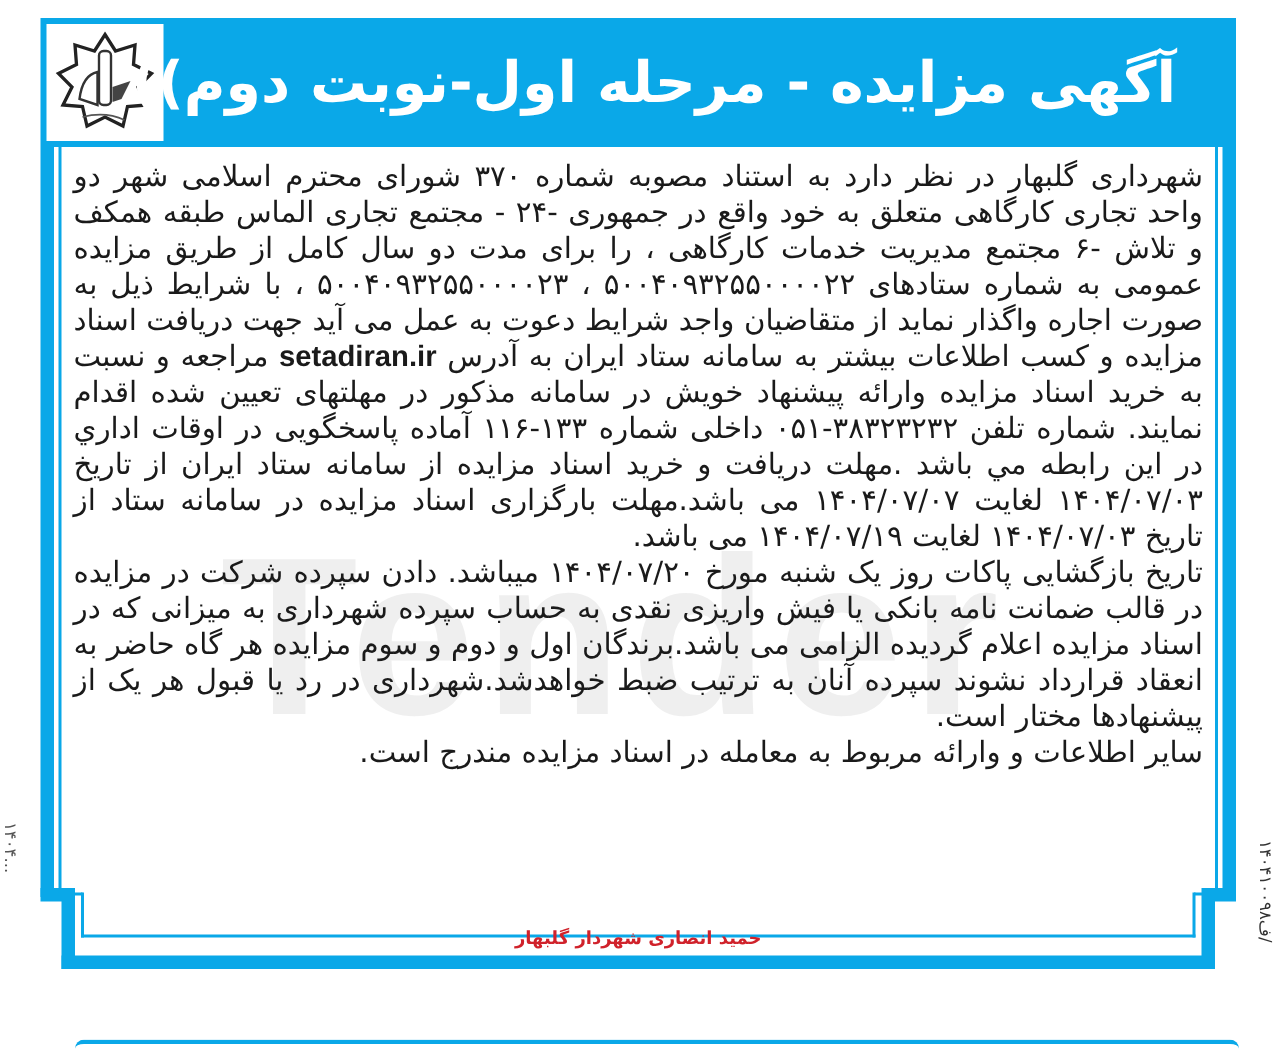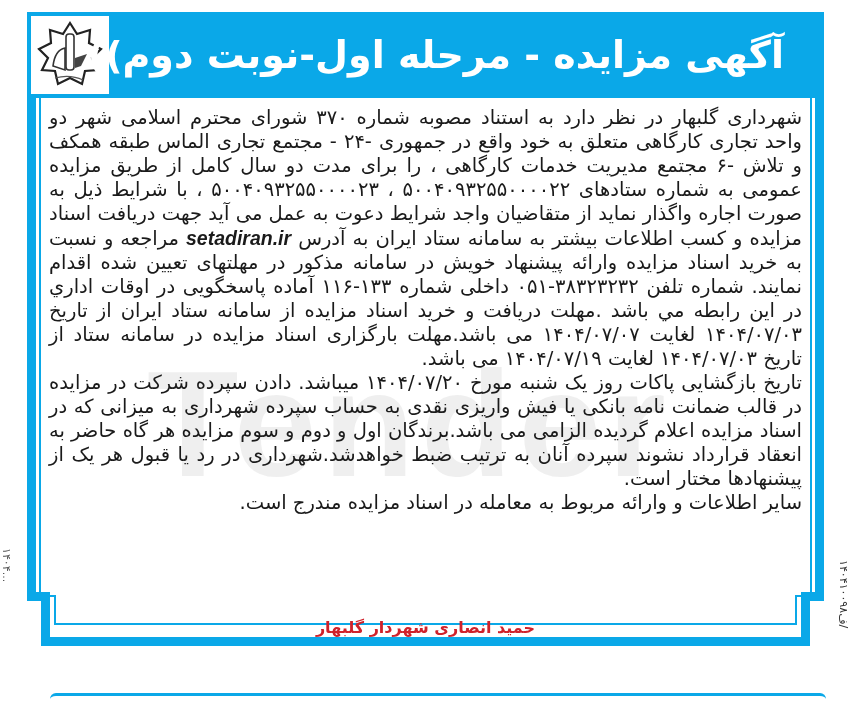--- a/index.html
+++ b/index.html
@@ -26,22 +26,22 @@
     .frame-inner .l { position: absolute; left: 0; top: 0; width: 2px; height: 498px; background: #0aa8e8; }
     .frame-inner .r { position: absolute; right: 0; top: 0; width: 2px; height: 498px; background: #0aa8e8; }
     .frame-inner .sl { position: absolute; left: 0; top: 497px; width: 16px; height: 2px; background: #0aa8e8; }
     .frame-inner .sl2 { position: absolute; left: 15px; top: 497px; width: 2px; height: 30px; background: #0aa8e8; }
     .frame-inner .sr { position: absolute; right: 0; top: 497px; width: 16px; height: 2px; background: #0aa8e8; }
     .frame-inner .sr2 { position: absolute; right: 15px; top: 497px; width: 2px; height: 30px; background: #0aa8e8; }
     .frame-inner .b { position: absolute; left: 15px; right: 15px; top: 525px; height: 2px; background: #0aa8e8; }
 
     .content { position: absolute; left: 22px; right: 22px; top: 8px; direction: rtl; text-align: justify; text-align-last: right; color: #1a1a1a; font-size: 19.5px; line-height: 24px; font-family: "DejaVu Sans", sans-serif; }
     .content p { margin: 0; }
-    .content .site { font-weight: bold; font-family: "Liberation Sans", sans-serif; direction: ltr; unicode-bidi: embed; font-style: italic; }
-    .signature { position: absolute; left: 0; width: 100%; text-align: center; top: 520px; color: #d0222b; font-weight: bold; font-size: 16px; direction: rtl; font-family: "DejaVu Sans", sans-serif; }
+    .content .site { font-weight: bold; font-family: "Liberation Sans", sans-serif; direction: ltr; unicode-bidi: embed; }
+    .signature { position: absolute; left: 0; width: 100%; text-align: center; top: 520px; color: #d0222b; font-weight: bold; font-size: 12px; direction: rtl; font-family: "DejaVu Sans", sans-serif; }
 
     .watermark { position: absolute; left: 120px; top: 240px; font-size: 150px; font-weight: bold; color: rgba(120,120,120,0.12); font-family: "Liberation Sans", sans-serif; letter-spacing: 6px; pointer-events: none; }
 
     .side-code-right { position: absolute; right: 2px; top: 560px; writing-mode: vertical-rl; font-size: 11px; color: #333; font-family: "DejaVu Sans", sans-serif; }
     .side-code-left { position: absolute; left: 0px; top: 548px; writing-mode: vertical-rl; font-size: 11px; color: #555; font-family: "DejaVu Sans", sans-serif; }
 
     .next-ad-top { position: absolute; left: 50px; right: 26px; top: 693px; height: 10px; border-top: 3px solid #0aa8e8; border-radius: 6px 6px 0 0; }
   </style>
 </head>
 <body>

